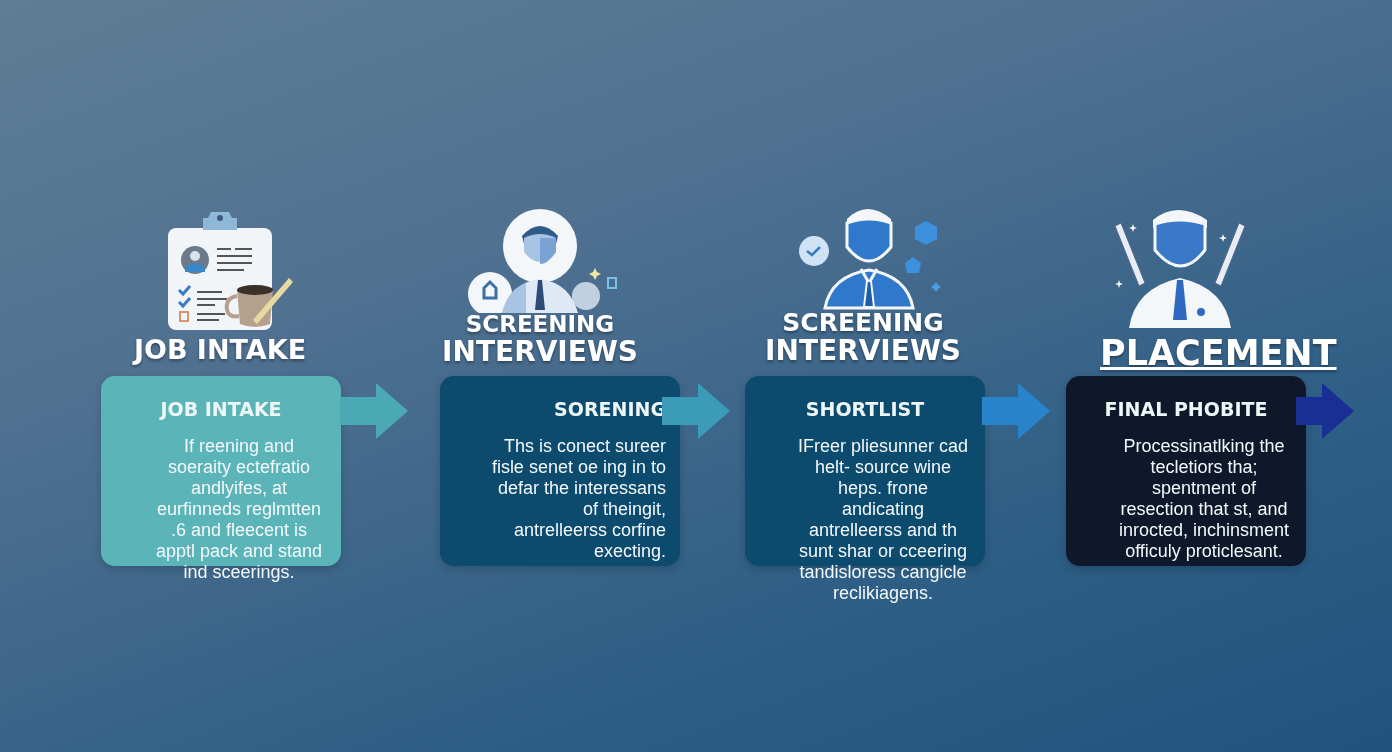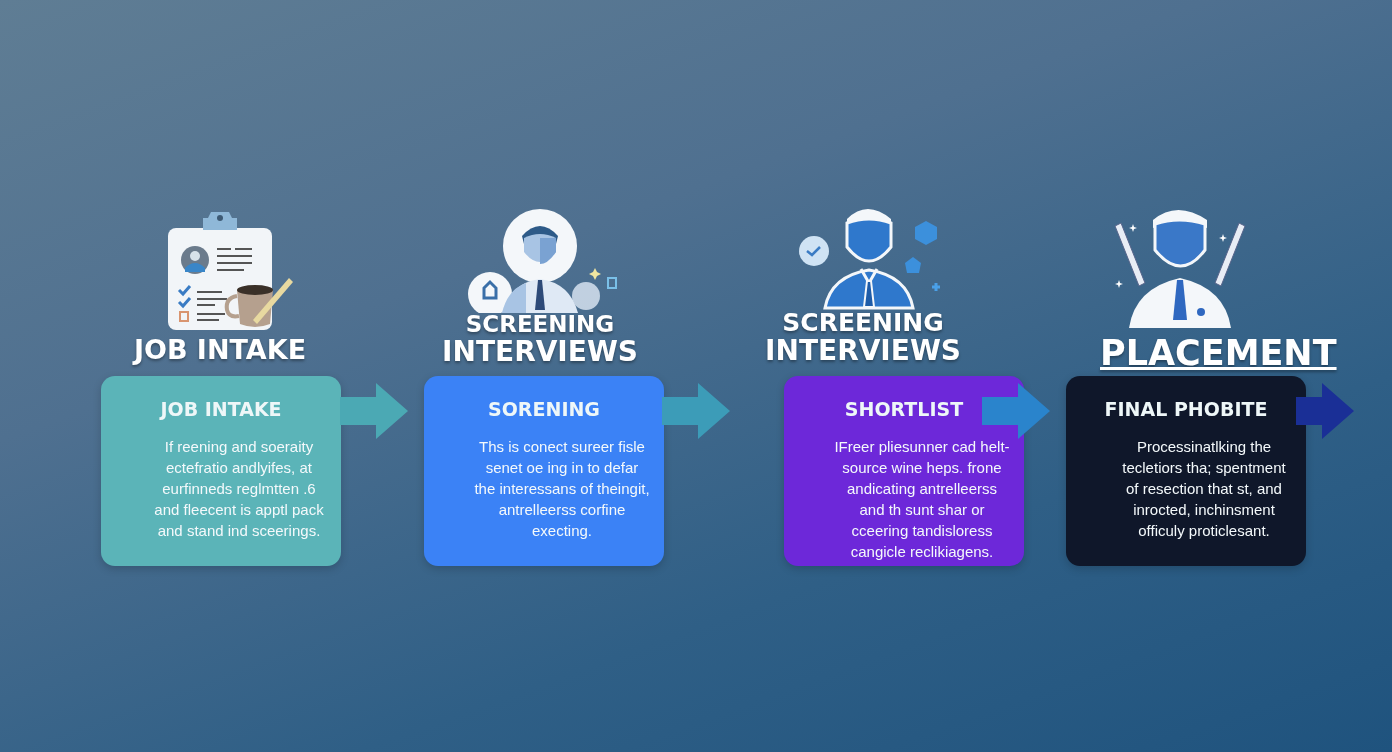--- a/index.html
+++ b/index.html
@@ -18,21 +18,21 @@
     .card {
       position: absolute; top: 376px; width: 240px; height: 190px;
       border-radius: 14px; box-sizing: border-box; padding: 22px 14px 0;
       color: #f4f9fb; text-align: center;
       box-shadow: 0 3px 8px rgba(0,0,0,0.18);
     }
     .card-title {
       font-family: "DejaVu Sans", sans-serif; font-weight: bold; font-size: 19px;
       margin-bottom: 16px; color: #eef7f8;
     }
-    .card-body { font-size: 15px; line-height: 21px; margin-left: 36px; }
+    .card-body { font-size: 18px; line-height: 21px; margin-left: 36px; }
     .arrow { position: absolute; top: 383px; }
   </style>
 </head>
 <body>
 
 <div class="icon-wrap" style="left:165px; top:208px; width:130px; height:125px;">
   <svg width="130" height="125" viewBox="0 0 130 125">
     <rect x="3" y="20" width="104" height="102" rx="8" fill="#f2f5f8"></rect>
     <path d="M38 10 h34 v12 h-34 z" fill="#8fb8d8"></path>
     <path d="M46 4 h18 l4 8 h-26 z" fill="#8fb8d8"></path>
@@ -85,21 +85,21 @@
     <circle cx="124" cy="88" r="14" fill="#dfe9f5" opacity="0.8"></circle>
     <path d="M133 60 l2 4 l4 2 l-4 2 l-2 4 l-2 -4 l-4 -2 l4 -2 z" fill="#f0e6a0"></path>
     <rect x="146" y="70" width="8" height="10" fill="none" stroke="#7ac0e8" stroke-width="2"></rect>
   </svg>
 </div>
 <div class="heading" style="left:430px; top:313px; width:220px;">
   <div style="font-size:23px;">SCREENING</div>
   <div style="font-size:28px; margin-top:2px;">INTERVIEWS</div>
 </div>
 
-<div class="card" style="left:424px; background:#3b82f6;">
+<div class="card" style="left:440px; background:#0c4a6e;text-align:right;">
   <div class="card-title">SORENING</div>
   <div class="card-body">Ths is conect sureer fisle senet oe ing in to defar the interessans of theingit, antrelleerss corfine execting.</div>
 </div>
 <svg class="arrow" style="left:662px;" width="70" height="60" viewBox="0 0 70 60">
   <path d="M0 14 H36 V0 L68 28 L36 56 V42 H0 Z" fill="#3c9cb8"></path>
 </svg>
 
 <div class="icon-wrap" style="left:795px; top:205px; width:160px; height:105px;">
   <svg width="160" height="105" viewBox="0 0 160 105">
     <circle cx="19" cy="46" r="15" fill="#cfe3f4"></circle>
@@ -112,21 +112,21 @@
     <path d="M120 22 l11 -6 l11 6 v12 l-11 6 l-11 -6 z" fill="#3c90dc"></path>
     <path d="M110 58 l8 -6 l8 6 l-2 10 h-12 z" fill="#3c90dc"></path>
     <path d="M137 82 h8 M141 78 v8" stroke="#4aa0e8" stroke-width="3"></path>
   </svg>
 </div>
 <div class="heading" style="left:753px; top:310px; width:220px;">
   <div style="font-size:25px;">SCREENING</div>
   <div style="font-size:28px; margin-top:2px;">INTERVIEWS</div>
 </div>
 
-<div class="card" style="left:784px; background:#6d28d9;">
+<div class="card" style="left:745px; background:#0c4a6e;">
   <div class="card-title">SHORTLIST</div>
   <div class="card-body">IFreer pliesunner cad helt- source wine heps. frone andicating antrelleerss and th sunt shar or cceering tandisloress cangicle reclikiagens.</div>
 </div>
 <svg class="arrow" style="left:982px;" width="70" height="60" viewBox="0 0 70 60">
   <path d="M0 14 H36 V0 L68 28 L36 56 V42 H0 Z" fill="#2a84cc"></path>
 </svg>
 
 <div class="icon-wrap" style="left:1105px; top:206px; width:150px; height:124px;">
   <svg width="150" height="124" viewBox="0 0 150 124">
     <path d="M10 20 l24 60 l6 -3 l-24 -60 z" fill="#e8edf5" stroke="#56648a" stroke-width="1"></path>

